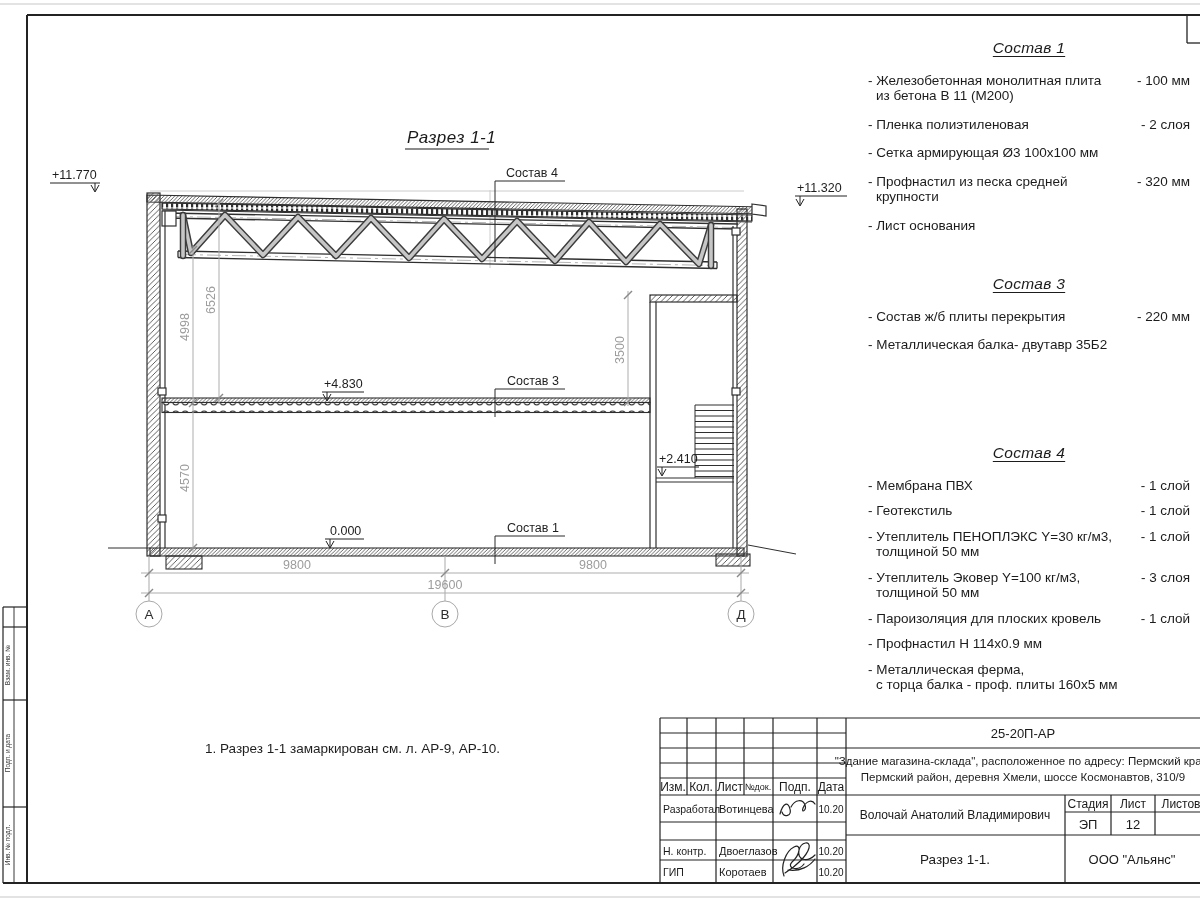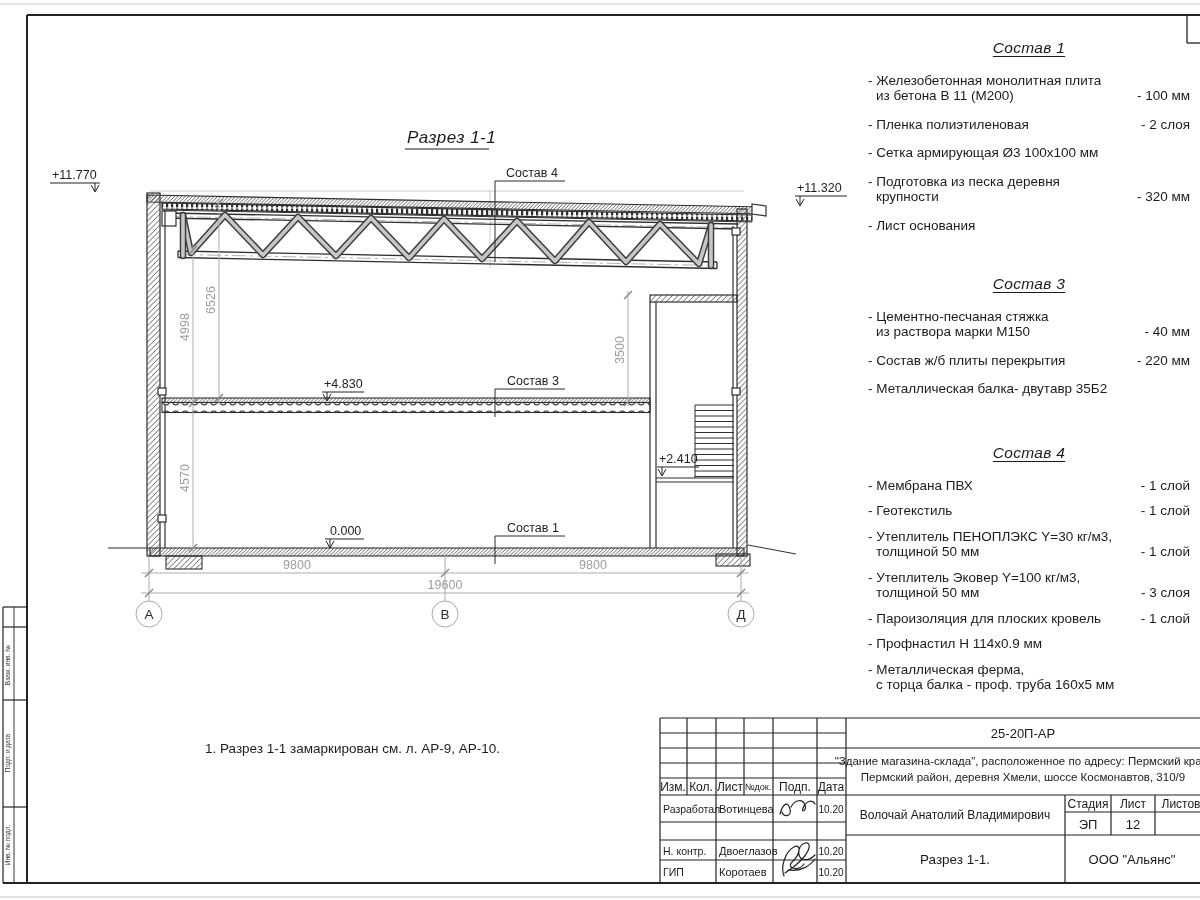--- a/index.html
+++ b/index.html
@@ -3,21 +3,21 @@
 <meta charset="utf-8">
 <style>
   html,body{margin:0;padding:0;background:#ffffff;}
   body{width:1200px;height:900px;position:relative;overflow:hidden;
        font-family:"Liberation Sans", sans-serif;color:#1f1f1f;}
   #stage{position:absolute;left:0;top:0;width:1200px;height:900px;}
   svg{position:absolute;left:0;top:0;}
   .spec{position:absolute;width:322px;font-size:13.5px;color:#1c1c1c;line-height:15.5px;}
   .spec-title{text-align:center;font-style:italic;font-size:15.5px;
       text-decoration:underline;text-underline-offset:3px;margin-bottom:17px;letter-spacing:.3px;}
-  .spec-item{display:flex;justify-content:space-between;align-items:flex-end;margin-bottom:13px;}
+  .spec-item{display:flex;justify-content:space-between;margin-bottom:13px;}
   #spec2 .spec-item{margin-bottom:10px;}
   .spec-text .cont{padding-left:8px;}
   .spec-val{white-space:nowrap;padding-left:8px;}
 </style>
 </head>
 <body>
 
 <div id="stage">
 
 <svg width="1200" height="900" viewBox="0 0 1200 900">
@@ -319,45 +319,38 @@
           <div class="spec-val">-  2 слоя</div>
         </div>
         <div class="spec-item">
           <div class="spec-text">
             <div>- Сетка армирующая Ø3 100x100 мм</div>
           </div>
           <div class="spec-val"></div>
         </div>
         <div class="spec-item">
           <div class="spec-text">
-            <div>- Подготовка из песка деревня</div>
+            <div>- Профнастил из песка средней</div>
             <div class="cont">крупности</div>
           </div>
           <div class="spec-val">- 320 мм</div>
         </div>
         <div class="spec-item">
           <div class="spec-text">
             <div>- Лист основания</div>
           </div>
           <div class="spec-val"></div>
         </div>
       </div>
 </div>
 <div id="spec1" class="spec" style="left:868px;top:276px;">
   <div class="spec-title">Состав 3</div>
   <div class="spec-items">
         <div class="spec-item">
           <div class="spec-text">
-            <div>- Цементно-песчаная стяжка</div>
-            <div class="cont">из раствора марки М150</div>
-          </div>
-          <div class="spec-val">- 40 мм</div>
-        </div>
-        <div class="spec-item">
-          <div class="spec-text">
             <div>- Состав ж/б плиты перекрытия</div>
           </div>
           <div class="spec-val">- 220 мм</div>
         </div>
         <div class="spec-item">
           <div class="spec-text">
             <div>- Металлическая балка- двутавр 35Б2</div>
           </div>
           <div class="spec-val"></div>
         </div>
@@ -400,20 +393,20 @@
         </div>
         <div class="spec-item">
           <div class="spec-text">
             <div>- Профнастил Н 114x0.9 мм</div>
           </div>
           <div class="spec-val"></div>
         </div>
         <div class="spec-item">
           <div class="spec-text">
             <div>- Металлическая ферма,</div>
-            <div class="cont">с торца балка - проф. труба 160x5 мм</div>
+            <div class="cont">с торца балка - проф. плиты 160x5 мм</div>
           </div>
           <div class="spec-val"></div>
         </div>
       </div>
 </div>
 
 </div>
 
 </body></html>

